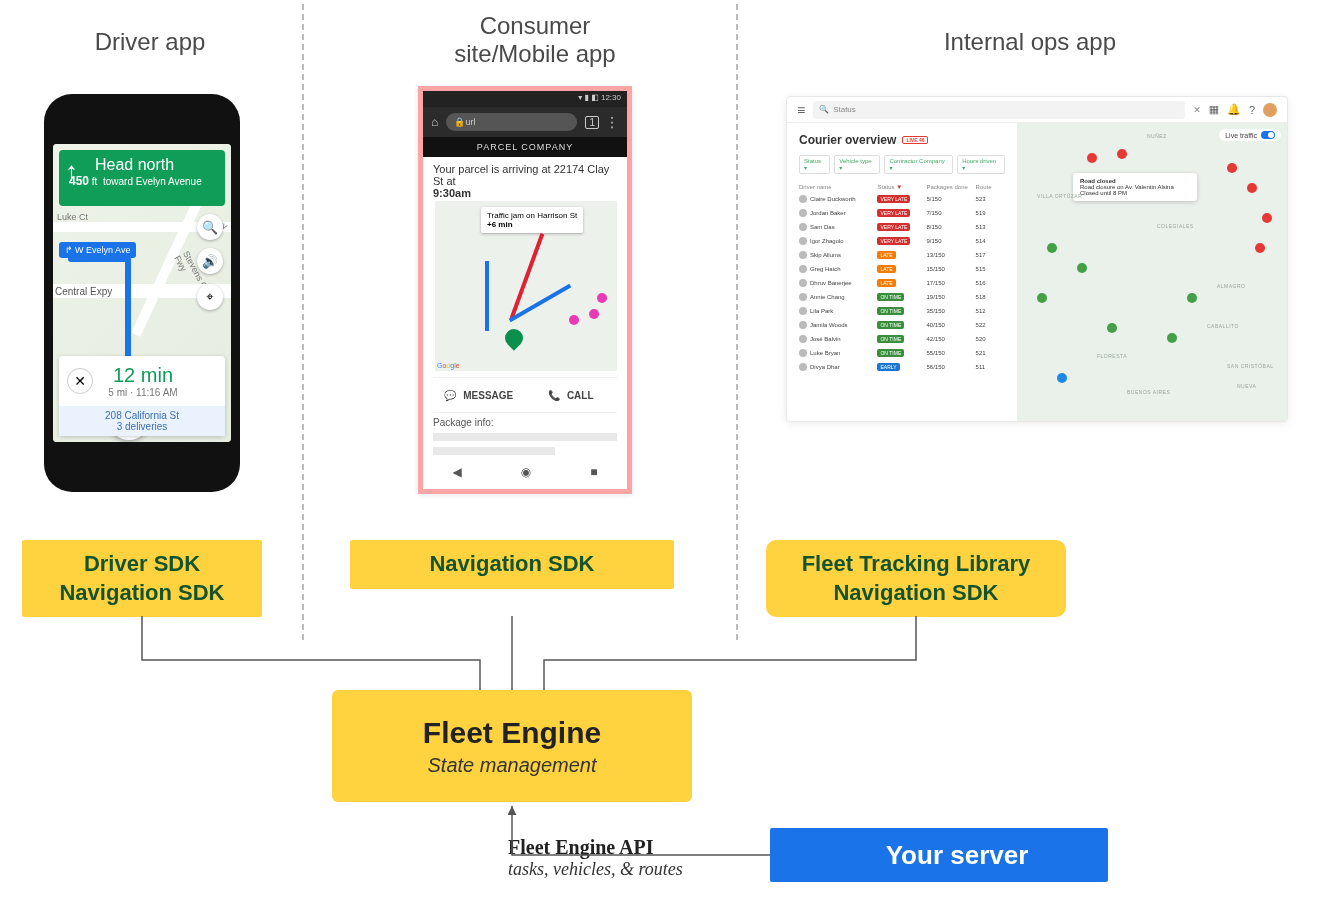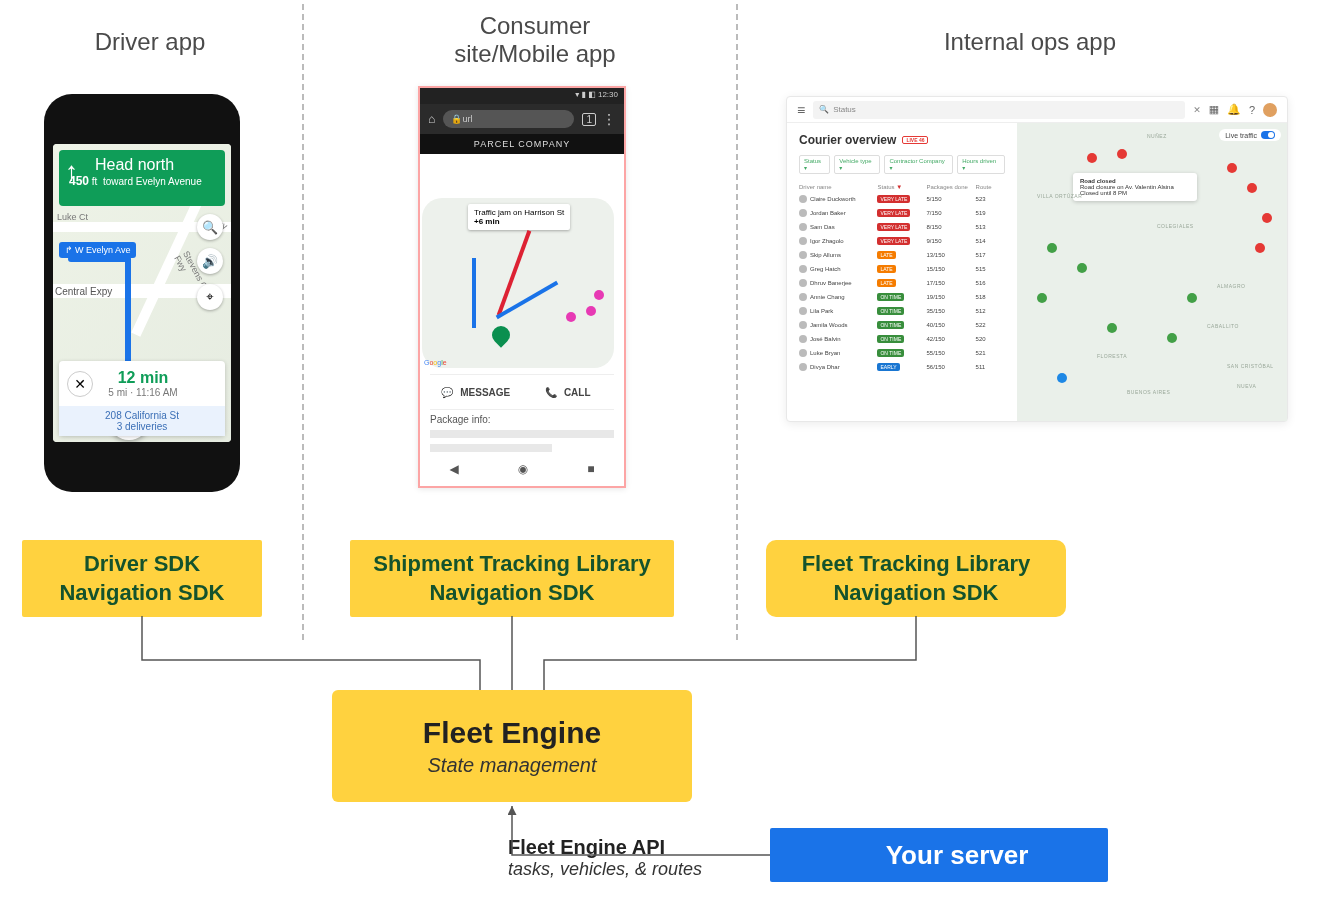--- a/index.html
+++ b/index.html
@@ -31,35 +31,35 @@
   .route1{position:absolute;left:72px;top:112px;width:6px;height:160px;background:#1a73e8;border-radius:3px;}
   .route2{position:absolute;left:15px;top:112px;width:60px;height:6px;background:#1a73e8;border-radius:3px;}
   .evelyn-chip{position:absolute;left:6px;top:98px;background:#1a73e8;color:#fff;font-size:9px;padding:3px 6px;border-radius:3px;}
   .circ-btn{position:absolute;width:26px;height:26px;background:#fff;border-radius:50%;display:flex;align-items:center;justify-content:center;font-size:13px;box-shadow:0 1px 3px rgba(0,0,0,.3);}
   .nav-cursor{position:absolute;left:56px;top:256px;width:40px;height:40px;background:#fff;border-radius:50%;display:flex;align-items:center;justify-content:center;box-shadow:0 2px 5px rgba(0,0,0,.3);}
   .nav-cursor span{color:#1a73e8;font-size:18px;}
   .bottom-card{position:absolute;left:6px;right:6px;bottom:6px;background:#fff;border-radius:4px;box-shadow:0 1px 4px rgba(0,0,0,.2);}
   .bc-row1{display:flex;align-items:center;padding:8px;}
   .bc-x{width:24px;height:24px;border:1px solid #ccc;border-radius:50%;display:flex;align-items:center;justify-content:center;font-size:14px;}
   .bc-mid{flex:1;text-align:center;}
-  .bc-eta{color:#0f9d58;font-size:16px;font-weight:700;}
+  .bc-eta{color:#0f9d58;font-size:20px;font-weight:400;}
   .bc-eta2{color:#777;font-size:10px;}
   .bc-foot{background:#eaf2fd;text-align:center;padding:4px;font-size:10px;color:#3b6fb6;}
 
   
-  .consumer{background:#fff;border:2px solid #fca5a5;box-shadow:0 1px 6px rgba(0,0,0,.1);}
+  .consumer{background:#fff;border:5px solid #fca5a5;box-shadow:0 1px 6px rgba(0,0,0,.1);}
   .c-statusbar{position:absolute;left:0;right:0;top:0;height:16px;background:#222;color:#ccc;font-size:8px;text-align:right;padding:2px 6px;box-sizing:border-box;}
   .c-urlbar{position:absolute;left:0;right:0;top:16px;height:30px;background:#2b2b2b;display:flex;align-items:center;padding:0 8px;box-sizing:border-box;}
   .c-urlpill{flex:1;height:18px;background:#555;border-radius:10px;margin:0 8px;display:flex;align-items:center;padding:0 8px;color:#ccc;font-size:9px;}
   .c-home{color:#ccc;font-size:12px;}
   .c-tab{color:#ccc;font-size:10px;border:1px solid #ccc;border-radius:2px;padding:0 3px;}
   .c-dots{color:#ccc;font-size:14px;margin-left:6px;}
   .c-brand{position:absolute;left:0;right:0;top:46px;height:20px;background:#111;color:#ddd;font-size:9px;letter-spacing:1px;text-align:center;line-height:20px;}
   .c-msg{position:absolute;left:10px;right:10px;top:72px;font-size:11px;color:#333;}
-  .c-map{position:absolute;left:2px;right:10px;top:110px;height:170px;background:#edf1ec;border-radius:20px;}
+  .c-map{position:absolute;left:12px;right:10px;top:110px;height:170px;background:#edf1ec;}
   .c-traffic{position:absolute;left:46px;top:6px;background:#fff;padding:4px 6px;font-size:8px;border-radius:2px;box-shadow:0 1px 3px rgba(0,0,0,.3);}
   .c-redline{position:absolute;left:90px;top:30px;width:4px;height:90px;background:#d23;transform:rotate(20deg);}
   .c-blueline{position:absolute;left:70px;top:100px;width:70px;height:4px;background:#1a73e8;transform:rotate(-30deg);}
   .c-blueline2{position:absolute;left:50px;top:60px;width:4px;height:70px;background:#1a73e8;}
   .c-pin{position:absolute;left:70px;top:128px;width:18px;height:18px;background:#0a8f4f;border-radius:50% 50% 50% 0;transform:rotate(-45deg);}
   .c-dot{position:absolute;width:10px;height:10px;background:#e73ab4;border-radius:50%;}
   .c-btns{position:absolute;left:10px;right:10px;top:286px;height:34px;display:flex;border-top:1px solid #eee;border-bottom:1px solid #eee;}
   .c-btn{flex:1;display:flex;align-items:center;justify-content:center;font-size:10px;font-weight:700;color:#444;gap:6px;}
   .c-pkg{position:absolute;left:10px;top:326px;font-size:10px;color:#555;}
   .c-bar{position:absolute;left:10px;right:10px;height:8px;background:#e8e8e8;}
@@ -171,20 +171,23 @@
 
   <div class="abs consumer" style="left:418px;top:86px;width:204px;height:398px;">
     <div class="c-statusbar">▾ ▮ ◧ <span>12:30</span></div>
     <div class="c-urlbar">
       <span class="c-home">⌂</span>
       <div class="c-urlpill">🔒 <span>url</span></div>
       <span class="c-tab">1</span>
       <span class="c-dots">⋮</span>
     </div>
     <div class="c-brand">PARCEL COMPANY</div>
+    <div class="c-msg">
+      <span>Your parcel is arriving at 22174 Clay St at</span><br><b>9:30am</b>
+    </div>
     <div class="c-map">
       <div class="c-traffic">
         <span>Traffic jam on Harrison St</span><br><b>+6 min</b>
       </div>
       <div class="c-redline"></div>
       <div class="c-blueline2"></div>
       <div class="c-blueline"></div>
       <div class="c-pin"></div>
       <div class="c-dot" style="right:18px;top:108px;"></div>
       <div class="c-dot" style="right:38px;top:114px;"></div>
@@ -357,38 +360,37 @@
         <div class="mpin b" style="left:40px;top:250px;"></div>
       </div>
     </div>
   </div>
 
   <div class="abs sdk-box" style="left:22px;top:540px;width:240px;">
     <div class="sdk-line">Driver SDK</div>
     <div class="sdk-line">Navigation SDK</div>
   </div>
   <div class="abs sdk-box" style="left:350px;top:540px;width:324px;">
-    <div class="sdk-line">Shipment Tracking Library</div>
     <div class="sdk-line">Navigation SDK</div>
   </div>
   <div class="abs sdk-box" style="left:766px;top:540px;width:300px;border-radius:10px;">
     <div class="sdk-line">Fleet Tracking Library</div>
     <div class="sdk-line">Navigation SDK</div>
   </div>
 
   <div class="abs fleet-box" style="left:332px;top:690px;width:360px;height:112px;display:flex;flex-direction:column;align-items:center;justify-content:center;">
     <div class="fleet-title">Fleet Engine</div>
     <div class="fleet-sub">State management</div>
   </div>
 
   <div class="abs server-box" style="left:770px;top:828px;width:302px;height:54px;display:flex;align-items:center;justify-content:center;padding-left:36px;">
     <div class="server-text">Your server</div>
   </div>
 
-  <div class="abs" style="left:508px;top:836px;">
+  <div class="abs" style="left:508px;top:836px;font-family:Liberation Serif, serif;">
     <div class="api-title">Fleet Engine API</div>
     <div class="api-sub">tasks, vehicles, &amp; routes</div>
   </div>
 
   <svg class="conn" width="1318" height="920">
     <defs>
       <marker id="arr" markerWidth="8" markerHeight="8" refX="6" refY="3" orient="auto">
         <path d="M0,0 L6,3 L0,6 Z" fill="#555"></path>
       </marker>
     </defs>

